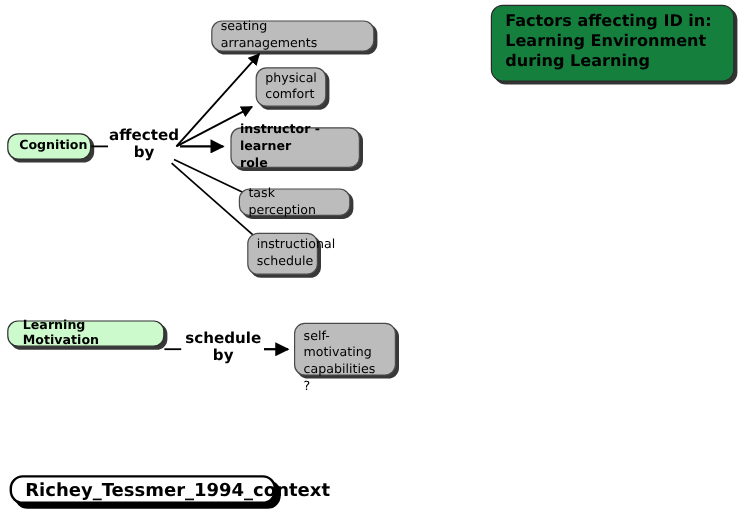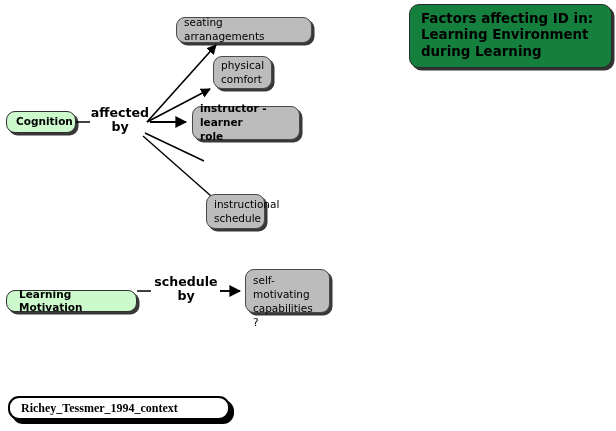--- a/index.html
+++ b/index.html
@@ -74,25 +74,24 @@
   .node.grey.top {
     align-items: flex-start;
   }
 
   
   .node.white {
     background: #ffffff;
     border: 2px solid #000000;
     border-radius: 11px;
     font-weight: bold;
-    font-size: 12px;
+    font-size: 15px;
     color: #000;
     padding: 0 11px;
     box-shadow: 4px 4px 0 0 #000000;
-    font-family: Liberation Serif, serif;
   }
 
   
   #title-box {
     position: absolute;
     z-index: 2;
     box-sizing: border-box;
     background: #15803d;
     border: 1.4px solid #2a2a2a;
     border-radius: 10px;
@@ -147,21 +146,21 @@
   </svg>
 
   <div id="title-box" style="left:409px; top:4px; width:203px;">Factors affecting ID in:
 Learning Environment
 during Learning</div>
 
   <div class="node green" style="left:6px; top:111px; width:70px; height:22px;">
     <span class="txt">Cognition</span>
   </div>
 
-  <div class="node green" style="left:6px; top:290px; width:131px; height:22px;padding-left:12px;">
+  <div class="node green" style="left:6px; top:267px; width:131px; height:22px;padding-left:12px;">
     <span class="txt">Learning Motivation</span>
   </div>
 
   <div class="edge-label" style="left:88px; top:106px; width:64px;">affected
 by</div>
 
   <div class="edge-label" style="left:150px; top:275px; width:72px;">schedule
 by</div>
 
   <div class="node grey" style="left:176px; top:17px; width:136px; height:26px; justify-content:center;">
@@ -171,20 +170,23 @@
   <div class="node grey" style="left:213px; top:56px; width:59px; height:33px;">
     <span class="txt">physical
 comfort</span>
   </div>
 
   <div class="node grey" style="left:192px; top:106px; width:108px; height:34px;font-weight:bold;">
     <span class="txt">instructor - learner
 role</span>
   </div>
 
+  <div class="node grey" style="left:199px; top:157px; width:93px; height:23px;">
+    <span class="txt">task perception</span>
+  </div>
 
   <div class="node grey" style="left:206px; top:194px; width:59px; height:35px;">
     <span class="txt">instructional
 schedule</span>
   </div>
 
   <div class="node grey top" style="left:245px; top:269px; width:85px; height:44px;">
     <span class="txt">self-motivating
 capabilities
 ?</span>

